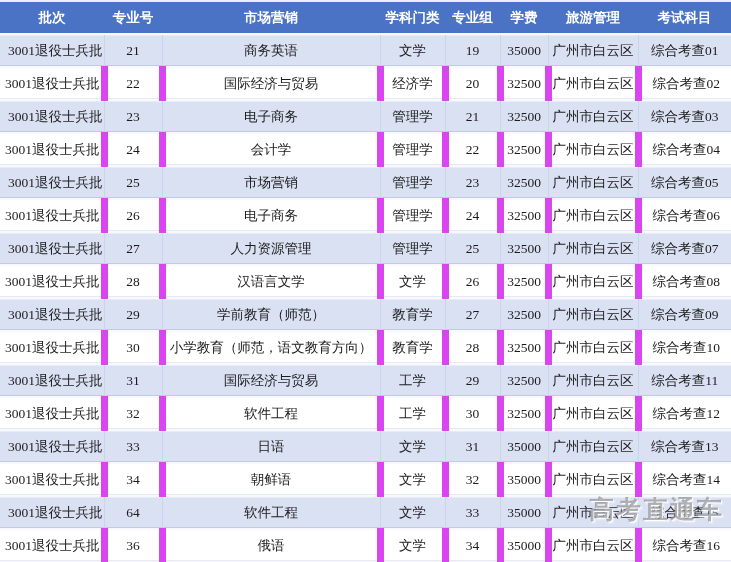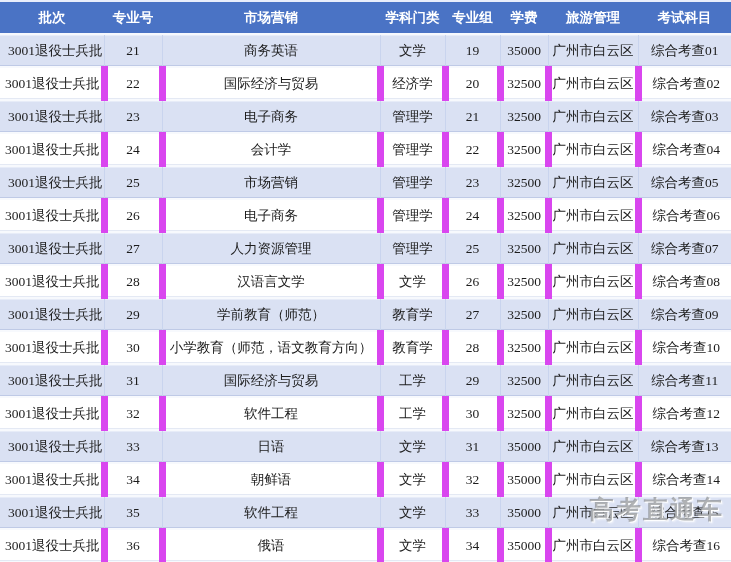--- a/index.html
+++ b/index.html
@@ -226,21 +226,21 @@
           <td class="col-major_no">34</td>
           <td class="col-major_name">朝鲜语</td>
           <td class="col-discipline">文学</td>
           <td class="col-major_group">32</td>
           <td class="col-tuition">35000</td>
           <td class="col-location">广州市白云区</td>
           <td class="col-exam">综合考查14</td>
         </tr>
         <tr class="odd">
           <td class="col-batch">3001退役士兵批</td>
-          <td class="col-major_no">35</td>
+          <td class="col-major_no">64</td>
           <td class="col-major_name">软件工程</td>
           <td class="col-discipline">文学</td>
           <td class="col-major_group">33</td>
           <td class="col-tuition">35000</td>
           <td class="col-location">广州市白云区</td>
           <td class="col-exam">综合考查15</td>
         </tr>
         <tr class="even">
           <td class="col-batch">3001退役士兵批</td>
           <td class="col-major_no">36</td>

